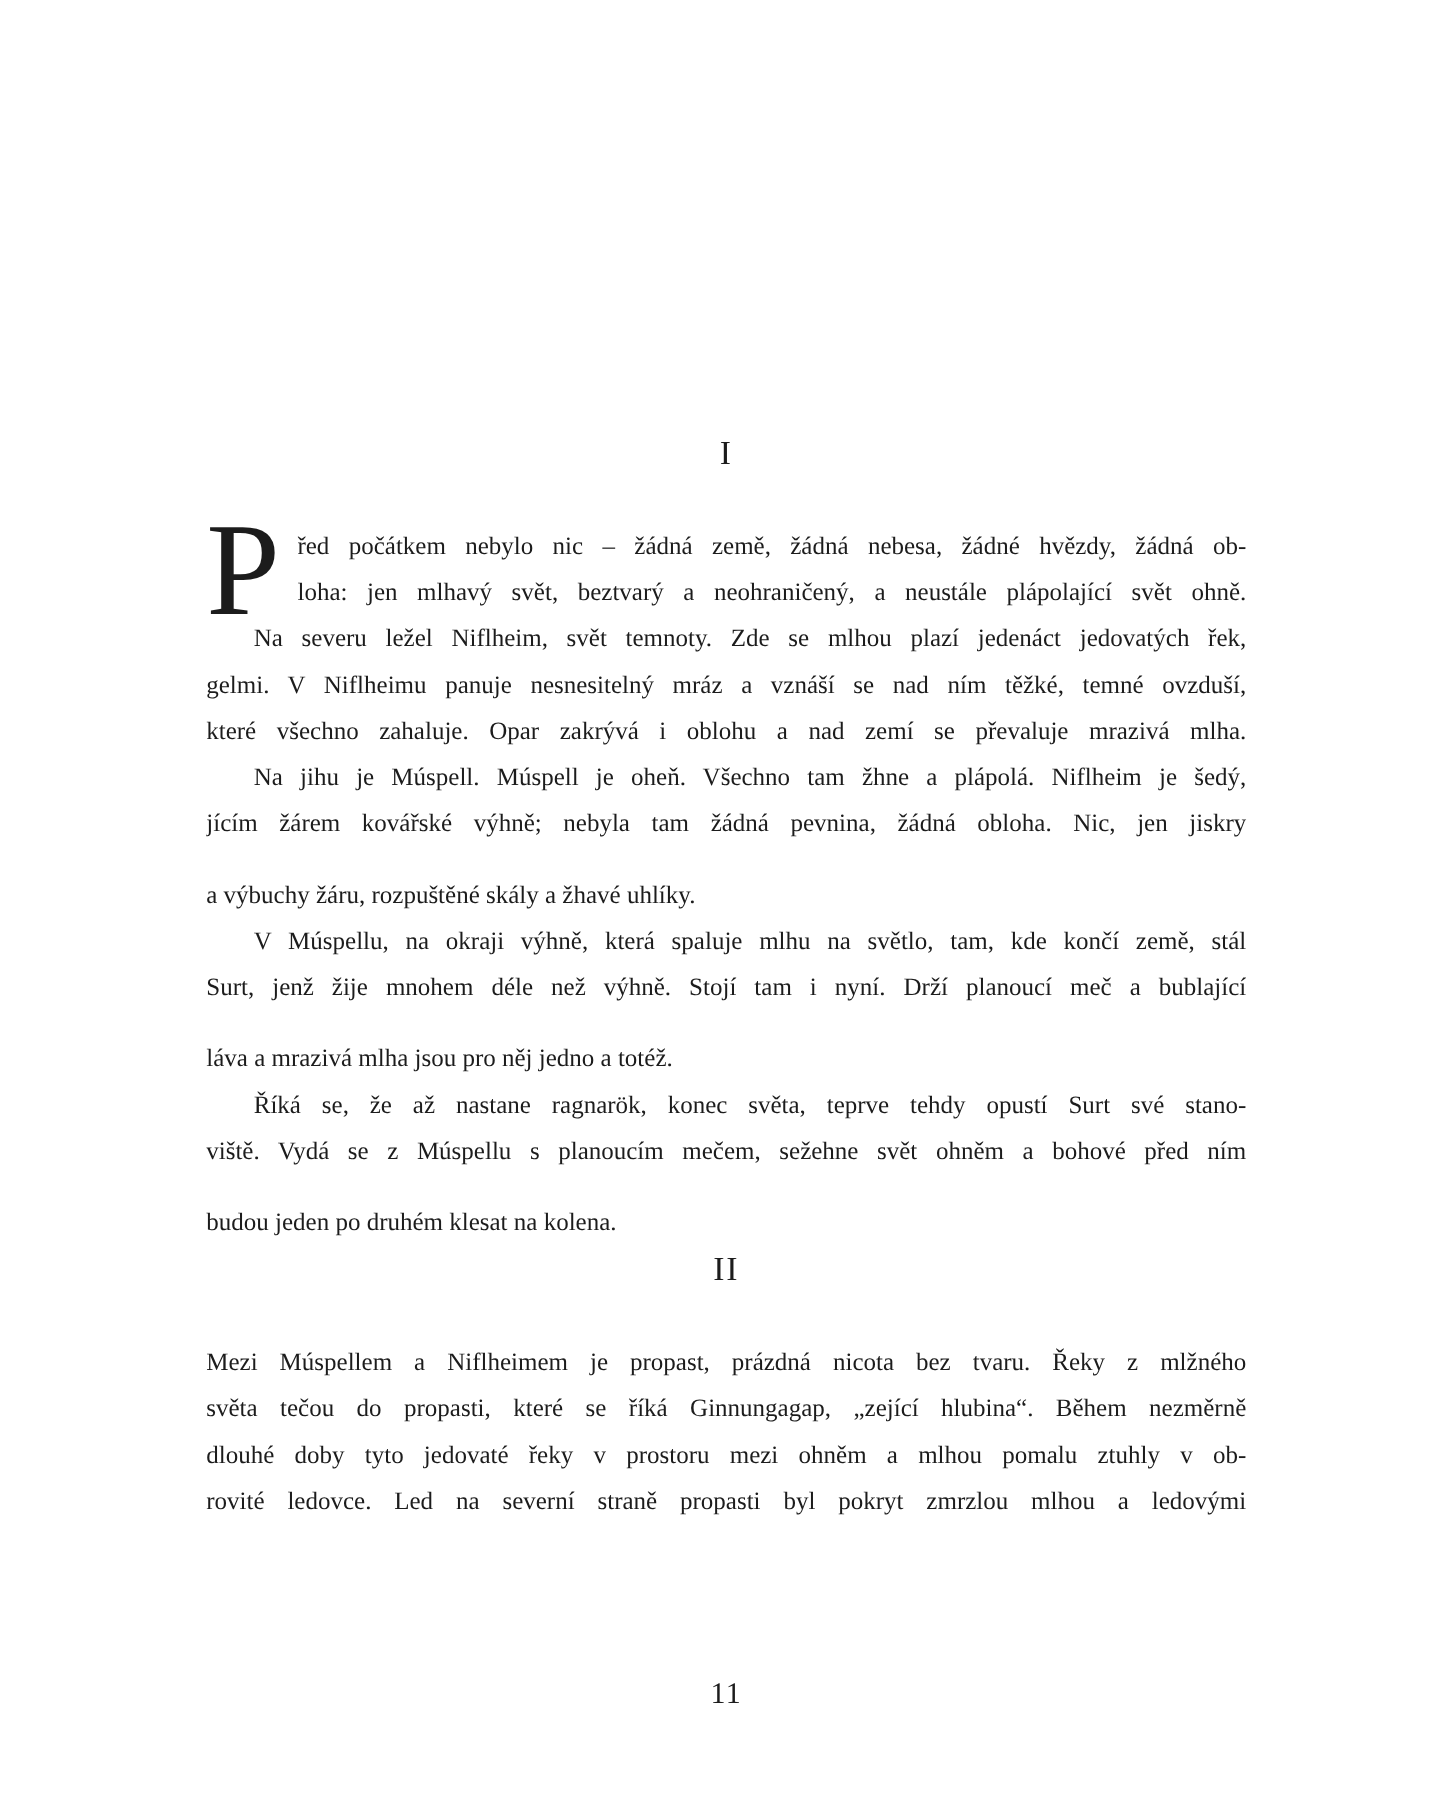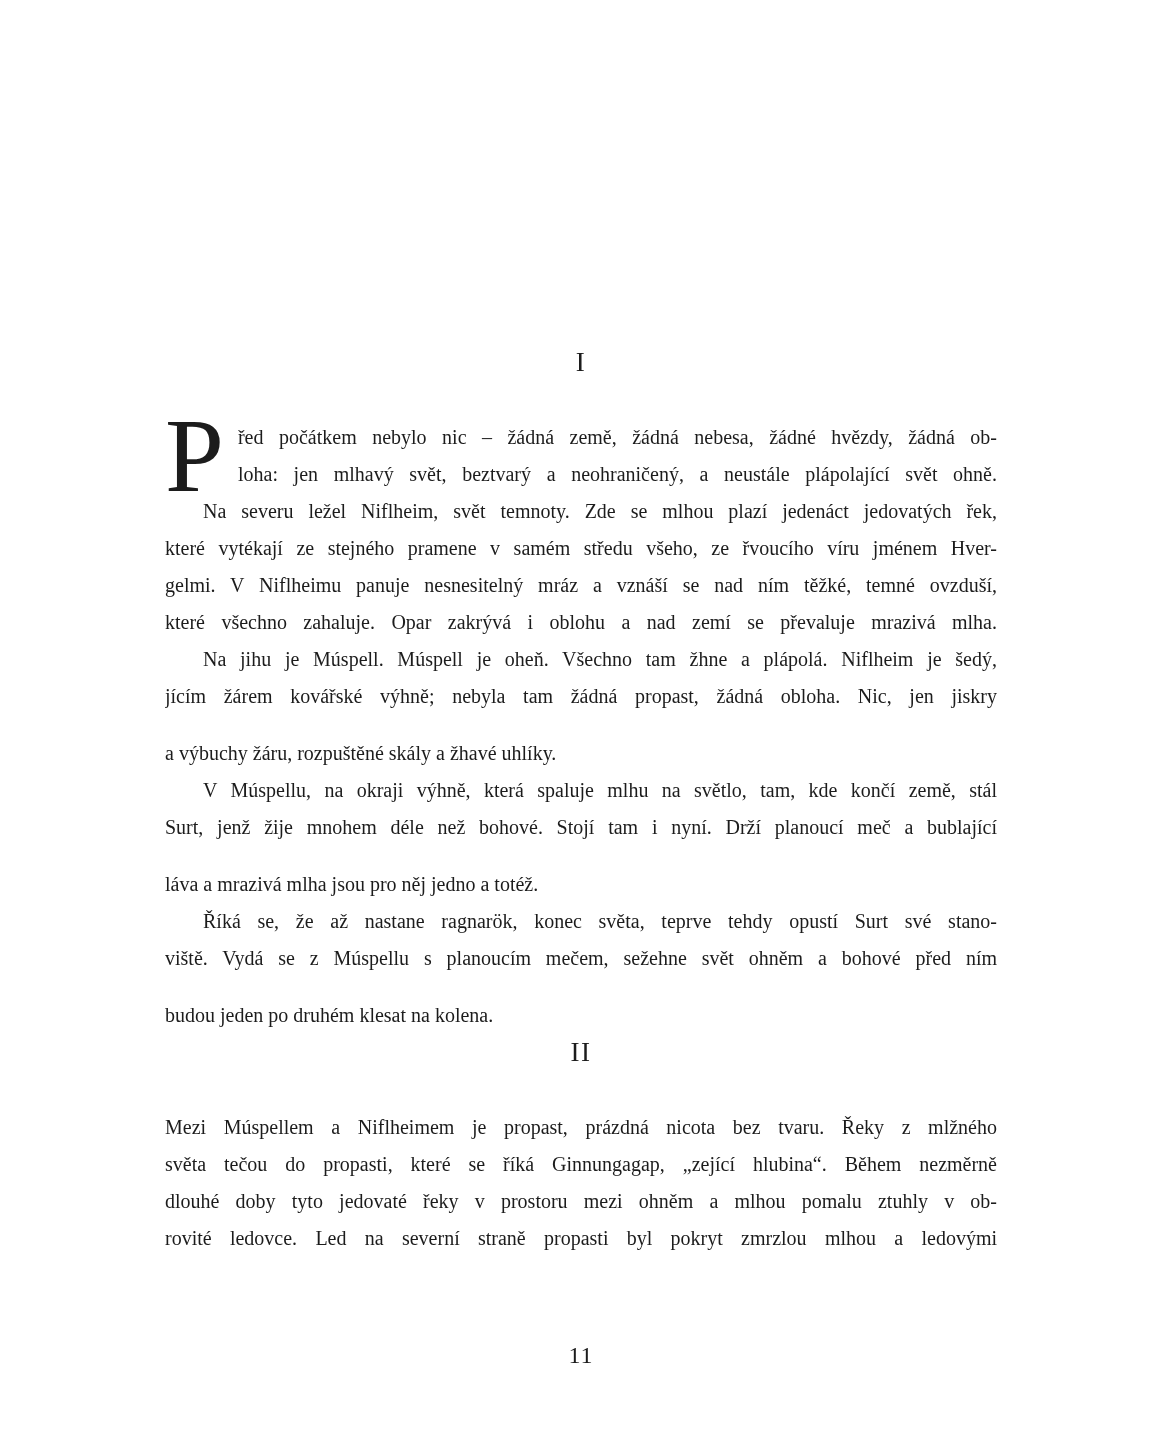--- a/index.html
+++ b/index.html
@@ -67,32 +67,31 @@
   <div class="textblock" id="content">
       <section class="section">
         <div class="heading">I</div>
         <div class="para">
           <span class="dropcap">P</span>
           <div class="line">řed počátkem nebylo nic – žádná země, žádná nebesa, žádné hvězdy, žádná ob-</div>
           <div class="line">loha: jen mlhavý svět, beztvarý a neohraničený, a neustále plápolající svět ohně.</div>
         </div>
         <div class="para">
           <div class="line indent">Na severu ležel Niflheim, svět temnoty. Zde se mlhou plazí jedenáct jedovatých řek,</div>
-          <div class="line">které vytékají ze stejného pramene v samém středu všeho, ze řvoucího víru jménem Hver-</div>
           <div class="line">gelmi. V Niflheimu panuje nesnesitelný mráz a vznáší se nad ním těžké, temné ovzduší,</div>
           <div class="line">které všechno zahaluje. Opar zakrývá i oblohu a nad zemí se převaluje mrazivá mlha.</div>
         </div>
         <div class="para">
           <div class="line indent">Na jihu je Múspell. Múspell je oheň. Všechno tam žhne a plápolá. Niflheim je šedý,</div>
-          <div class="line">jícím žárem kovářské výhně; nebyla tam žádná propast, žádná obloha. Nic, jen jiskry</div>
+          <div class="line">jícím žárem kovářské výhně; nebyla tam žádná pevnina, žádná obloha. Nic, jen jiskry</div>
           <div class="line last">a výbuchy žáru, rozpuštěné skály a žhavé uhlíky.</div>
         </div>
         <div class="para">
           <div class="line indent">V Múspellu, na okraji výhně, která spaluje mlhu na světlo, tam, kde končí země, stál</div>
-          <div class="line">Surt, jenž žije mnohem déle než bohové. Stojí tam i nyní. Drží planoucí meč a bublající</div>
+          <div class="line">Surt, jenž žije mnohem déle než výhně. Stojí tam i nyní. Drží planoucí meč a bublající</div>
           <div class="line last">láva a mrazivá mlha jsou pro něj jedno a totéž.</div>
         </div>
         <div class="para">
           <div class="line indent">Říká se, že až nastane ragnarök, konec světa, teprve tehdy opustí Surt své stano-</div>
           <div class="line">viště. Vydá se z Múspellu s planoucím mečem, sežehne svět ohněm a bohové před ním</div>
           <div class="line last">budou jeden po druhém klesat na kolena.</div>
         </div>
       </section>
       <section class="section">
         <div class="heading">II</div>

